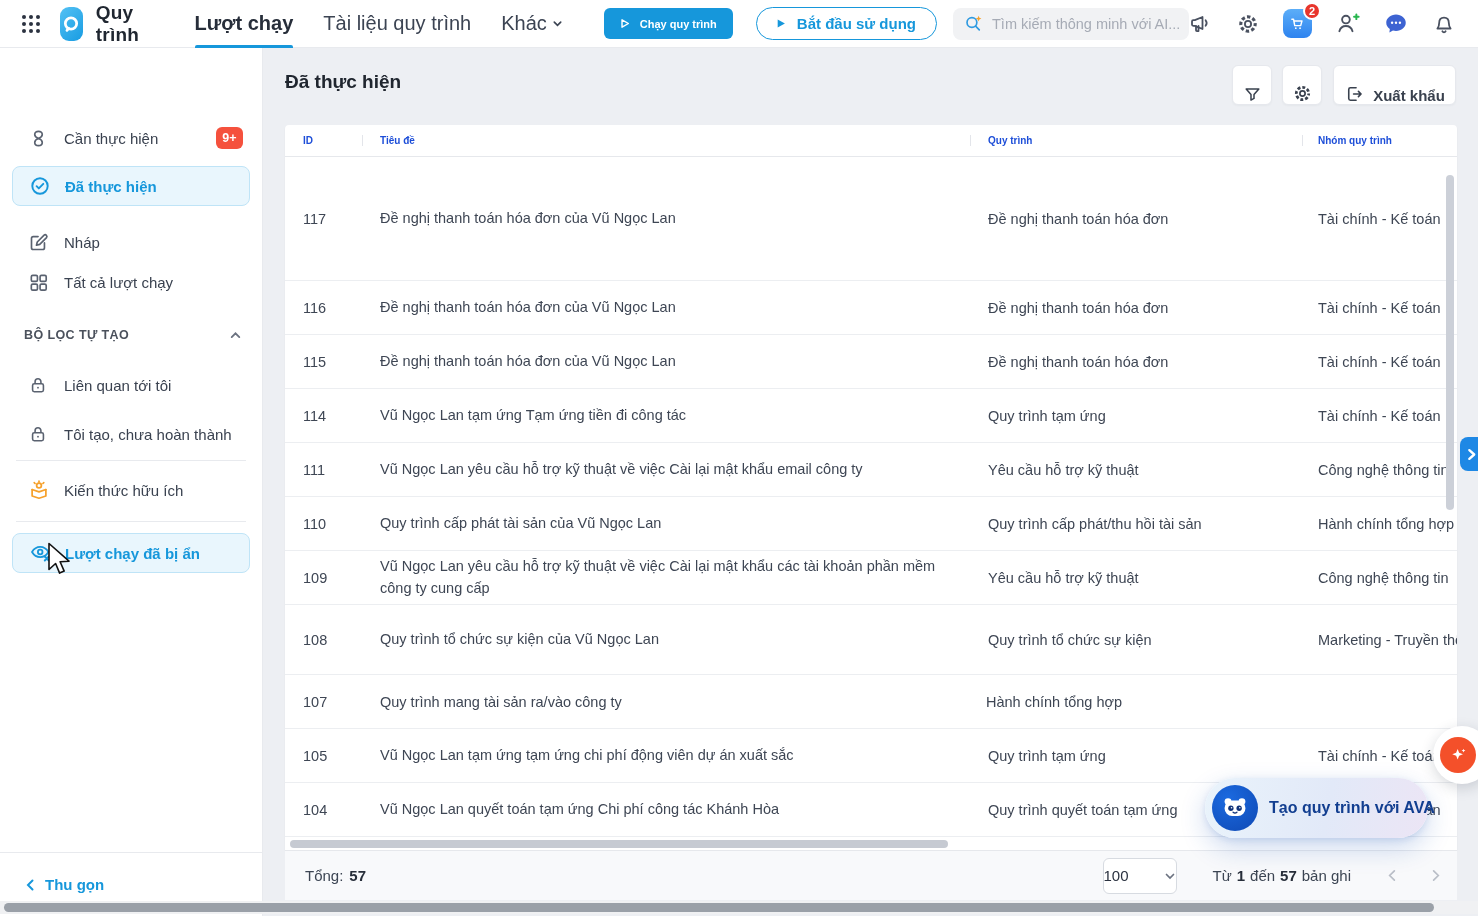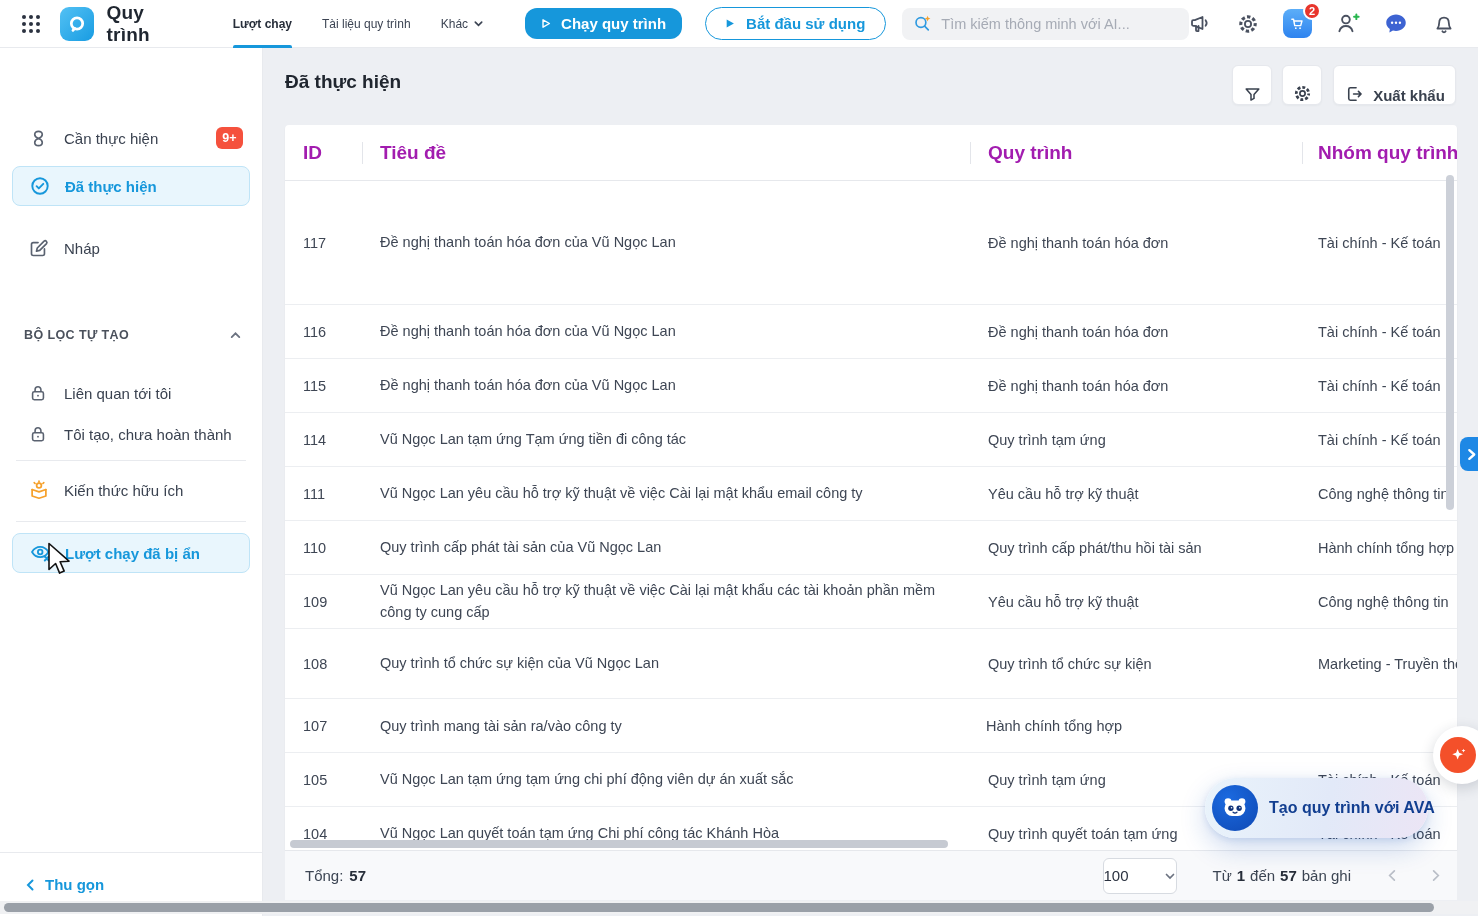--- a/index.html
+++ b/index.html
@@ -19,30 +19,30 @@
   .menu-dots { margin-left:20px; cursor:pointer; color:#2b3240; }
   .logo {
     margin-left:18px; width:34px; height:34px; border-radius:9px;
     background:linear-gradient(135deg,#53c1f4,#189ce2);
     display:flex; align-items:center; justify-content:center;
   }
   .app-title { margin-left:13px; font-size:19px; font-weight:bold; color:#1f2630; letter-spacing:.2px; }
   .tabs { display:flex; margin-left:26px; height:48px; }
   .tab {
     position:relative; display:flex; align-items:center; gap:5px;
-    padding:12px 15px; font-size:12px; color:#3c4453; cursor:pointer; white-space:nowrap;
+    padding:12px 15px; font-size:20px; color:#3c4453; cursor:pointer; white-space:nowrap;
   }
   .tab.active { color:#272e3a; font-weight:bold; }
   .tab.active::after {
     content:""; position:absolute; left:15px; right:15px; bottom:0;
     height:3px; background:#1697db; border-radius:2px 2px 0 0;
   }
   .btn-run {
-    margin-left:26px; height:31px; padding:0 16px 0 12px; border:none; border-radius:12px;
-    background:#1697db; color:#fff; font-size:15px; font-weight:bold;
+    margin-left:26px; height:31px; padding:0 16px 0 12px; border:none; border-radius:6px;
+    background:#1697db; color:#fff; font-size:11px; font-weight:bold;
     display:flex; align-items:center; gap:7px; cursor:pointer; white-space:nowrap;
     font-family:inherit;
   }
   .btn-start {
     margin-left:23px; height:33px; padding:0 20px 0 16px; border-radius:17px;
     background:#fff; border:1px solid #1697db; color:#1697db; font-size:15px; font-weight:bold;
     display:flex; align-items:center; gap:9px; cursor:pointer; white-space:nowrap;
     font-family:inherit;
   }
   .searchbox {
@@ -123,22 +123,22 @@
   .tb-export { right:22px;  width:123px; }
 
   
   .card {
     position:absolute; left:22px; top:77px; width:1172px; height:725px;
     background:#fff; border-radius:4px 4px 0 0; overflow:hidden;
     box-shadow:0 1px 2px rgba(35,43,60,.05);
   }
   .thead {
     display:grid; grid-template-columns:77px 608px 332px 1fr;
-    height:56px; align-items:center; border-bottom:1px solid #e6e8ec;
-    font-size:19px; font-weight:bold; color:#a21caf;
+    height:32px; align-items:center; border-bottom:1px solid #e6e8ec;
+    font-size:10px; font-weight:bold; color:#1d4ed8;
   }
   .thead .th { position:relative; padding-left:18px; white-space:nowrap; overflow:hidden; }
   .thead .th:last-child { padding-left:16px; }
   .thead .th + .th::before {
     content:""; position:absolute; left:0; top:50%; transform:translateY(-50%);
     width:1px; height:22px; background:#e3e5ea;
   }
   .tbody { position:relative; }
   .trow {
     display:grid; grid-template-columns:77px 608px 332px 1fr;
@@ -343,39 +343,50 @@
   <div class="side-item boxed active-blue" style="top:118px">
     <span class="s-icon">
       <svg width="22" height="22" viewBox="0 0 24 24" fill="none" stroke="currentColor" stroke-width="2.1" stroke-linecap="round" stroke-linejoin="round">
         <circle cx="12" cy="12" r="8.4"></circle>
           <path d="m8.3 12.2 2.4 2.4 4.9-4.9"></path>
       </svg>
     </span>
     <span class="s-label">Đã thực hiện</span>
   </div>
 
-  <div class="side-item" style="top:180px">
+  <div class="side-item" style="top:174px">
     <span class="s-icon">
       <svg width="21" height="21" viewBox="0 0 24 24" fill="none" stroke="currentColor" stroke-width="1.9" stroke-linecap="round" stroke-linejoin="round">
         <path d="M11.5 5.2H6a2 2 0 0 0-2 2V18a2 2 0 0 0 2 2h10.8a2 2 0 0 0 2-2v-5.5"></path>
         <path d="M18.4 3.6a2 2 0 0 1 2.8 2.8l-7.8 7.8-3.7.9.9-3.7z"></path>
       </svg>
     </span>
     <span class="s-label">Nháp</span>
   </div>
 
+  <div class="side-item" style="top:214px">
+    <span class="s-icon">
+      <svg width="21" height="21" viewBox="0 0 24 24" fill="none" stroke="currentColor" stroke-width="1.9">
+        <rect x="3.8" y="3.8" width="7" height="7" rx="1.6"></rect>
+          <rect x="13.8" y="3.8" width="7" height="7" rx="1.6"></rect>
+        <rect x="3.8" y="13.8" width="7" height="7" rx="1.6"></rect>
+          <rect x="13.8" y="13.8" width="7" height="7" rx="1.6"></rect>
+      </svg>
+    </span>
+    <span class="s-label">Tất cả lượt chạy</span>
+  </div>
 
   <div class="side-section" style="top:277px">
     <span>BỘ LỌC TỰ TẠO</span>
     <svg width="13" height="13" viewBox="0 0 12 12" fill="none" stroke="#6b7280" stroke-width="1.7" stroke-linecap="round">
         <path d="M2.5 7.5 6 4l3.5 3.5"></path>
       </svg>
   </div>
 
-  <div class="side-item" style="top:325px">
+  <div class="side-item" style="top:317px">
     <span class="s-icon">
       <svg width="20" height="20" viewBox="0 0 24 24" fill="none" stroke="currentColor" stroke-width="1.9" stroke-linejoin="round">
         <rect x="5.5" y="10.5" width="13" height="9.5" rx="2"></rect>
         <path d="M8.5 10.5V8a3.5 3.5 0 0 1 7 0v2.5"></path>
         <circle cx="12" cy="15.2" r="1.1" fill="currentColor" stroke="none"></circle>
       </svg>
     </span>
     <span class="s-label">Liên quan tới tôi</span>
   </div>
 

